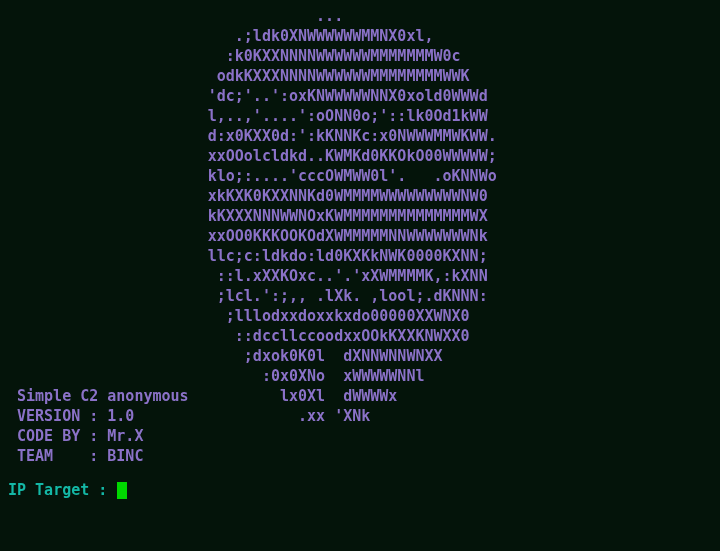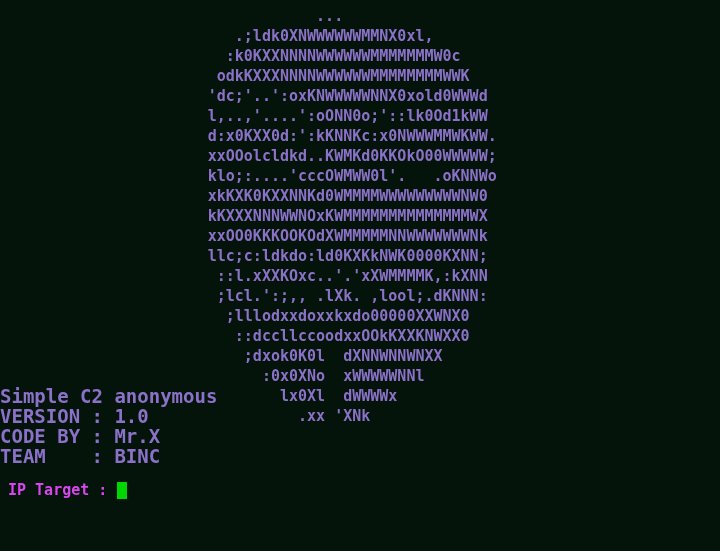--- a/index.html
+++ b/index.html
@@ -37,28 +37,28 @@
     font-size: 15px;
     line-height: 20px;
     letter-spacing: 0px;
     white-space: pre;
     font-weight: bold;
   }
 
   
   #info-block {
     position: absolute;
-    left: 0px;
+    left: 17px;
     top: 386px;
     width: 596px;
     margin: 0;
     padding: 0;
     color: #8b72c8;
     font-family: "DejaVu Sans Mono", "Liberation Mono", monospace;
-    font-size: 19px;
+    font-size: 15px;
     line-height: 20px;
     white-space: pre;
     font-weight: bold;
   }
 
   
   #prompt-line {
     position: absolute;
     left: 8px;
     top: 480px;
@@ -111,18 +111,18 @@
                              :0x0XNo  xWWWWWNNl
                                lx0Xl  dWWWWx
                                  .xx 'XNk</pre>
 
   <pre id="info-block" style="color: rgb(139, 114, 200);">Simple C2 anonymous
 VERSION : 1.0
 CODE BY : Mr.X
 TEAM    : BINC</pre>
 
   <div id="prompt-line">
-    <span id="prompt-label" style="color: #d946ef;">IP Target : </span>
+    <span id="prompt-label" style="color: #14b8a6;">IP Target : </span>
     <span id="prompt-value" placeholder="" style="color: rgb(232, 232, 232);"></span>
     <span id="cursor-block" style="background: rgb(0, 215, 0);"></span>
   </div>
 
 </div>
 
 </body></html>

